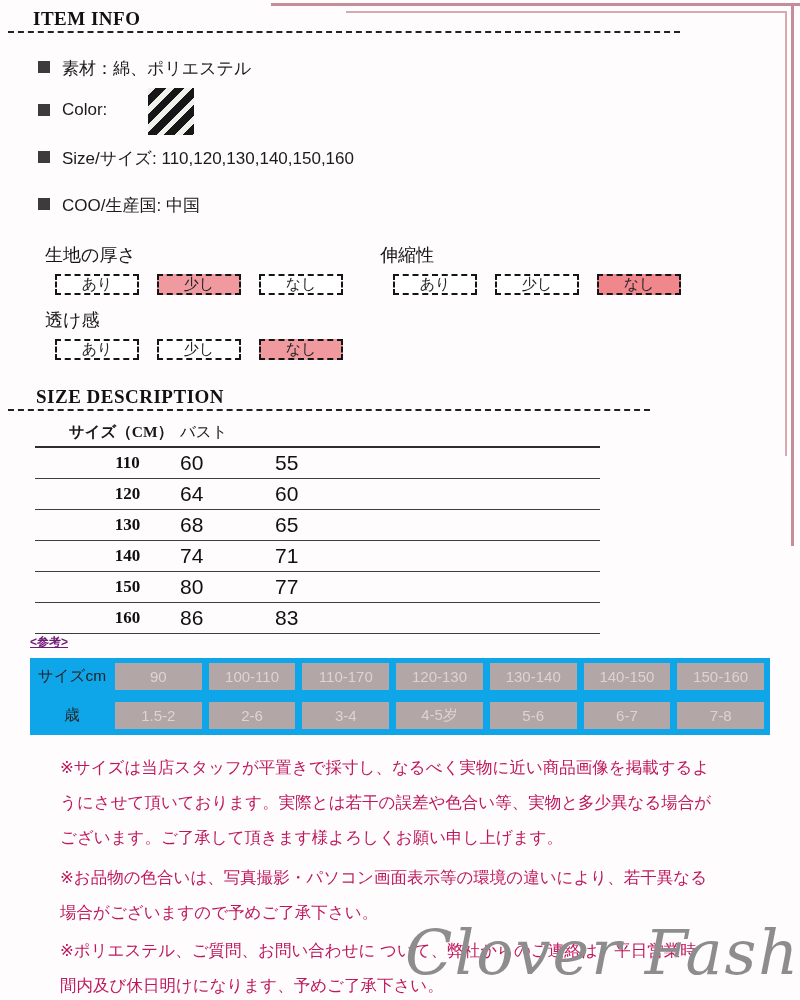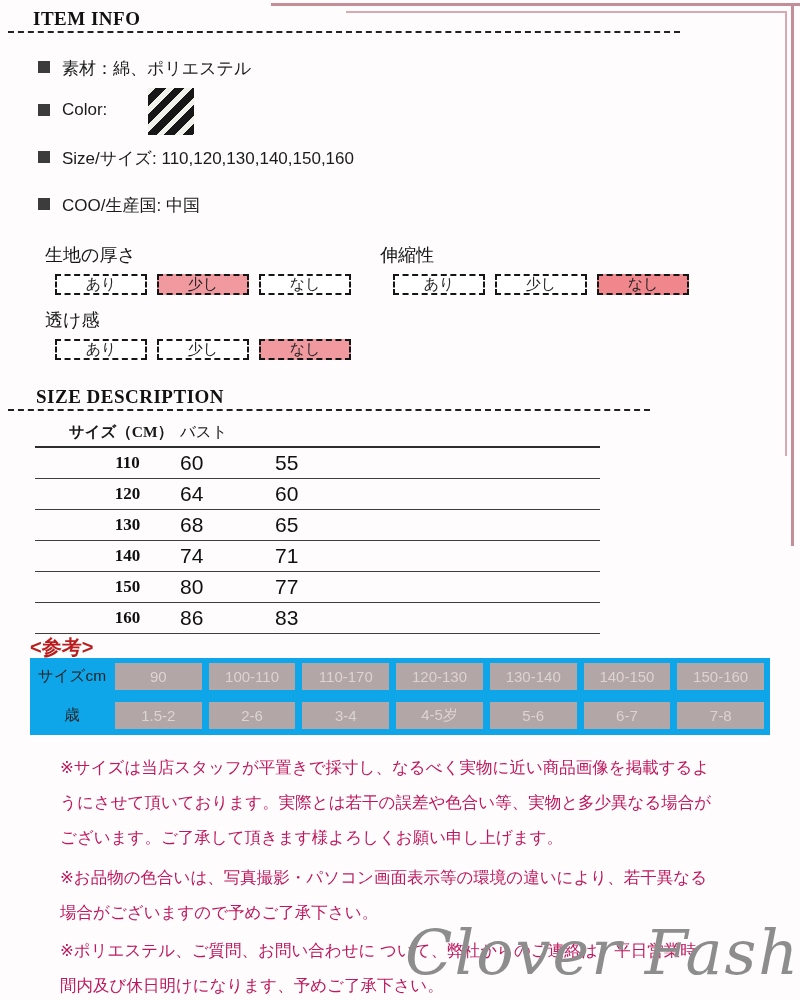--- a/index.html
+++ b/index.html
@@ -18,37 +18,37 @@
   .hdash{border-top:2px dashed #222;height:0;}
 
   .bullet-row{display:flex;align-items:flex-start;left:38px;}
   .bullet{width:12px;height:12px;background:#3c3c3c;margin:4px 12px 0 0;flex:none;}
   .bullet-text{font-size:17px;color:#1b1b1b;}
 
   .swatch{left:148px;top:88px;width:46px;height:47px;
           background:repeating-linear-gradient(135deg,#f2f2ec 0 5.5px,#171717 5.5px 13px);}
 
   .attr-label{font-size:18px;color:#161616;}
-  .chip{position:absolute;width:92px;height:21px;border:2px dashed #151515;background:#fff;
+  .chip{position:absolute;width:84px;height:21px;border:2px dashed #151515;background:#fff;
         display:flex;align-items:center;justify-content:center;font-size:15px;color:#232323;
         box-sizing:border-box;}
   .chip.sel-light{background:#f09aa0;}
   .chip.sel-strong{background:#ef878c;}
 
   .sizetable{left:35px;top:418px;width:565px;}
   .strow{display:grid;grid-template-columns:145px 95px 1fr;align-items:center;height:30px;
          border-bottom:1.5px solid #3d3d3d;}
   .strow.head{height:28px;border-bottom:2.5px solid #2e2e2e;}
   .strow.head .c1{padding-left:27px;font-size:15.5px;color:#181818;}
   .strow.head .c2,.strow.head .c3{font-size:15.5px;color:#181818;}
   .strow .c1{padding-left:40px;font-family:Liberation Serif, serif;
              font-weight:bold;font-size:17px;color:#101010;text-align:center;}
   .strow .c2,.strow .c3{font-size:21px;color:#101010;}
 
-  .ref-title{font-size:20px;font-weight:bold;color:#b91c1c;}
+  .ref-title{font-size:12px;font-weight:bold;color:#701a75;text-decoration:underline;}
   .reftable{left:30px;top:658px;width:740px;height:77px;background:#0ea5e9;
             display:grid;grid-template-columns:72px repeat(7,1fr);
             grid-template-rows:27px 27px;column-gap:7px;row-gap:12px;
             padding:5px 6px;box-sizing:border-box;align-items:center;}
   .ref-label{font-size:15.5px;color:#242424;text-align:center;}
   .ref-cell{background:#b2a6a6;height:27px;display:flex;align-items:center;justify-content:center;
             font-size:15px;color:#ded3d3;}
 
   .note-line{font-size:16.5px;color:#be185d;white-space:nowrap;line-height:35px;}
 

